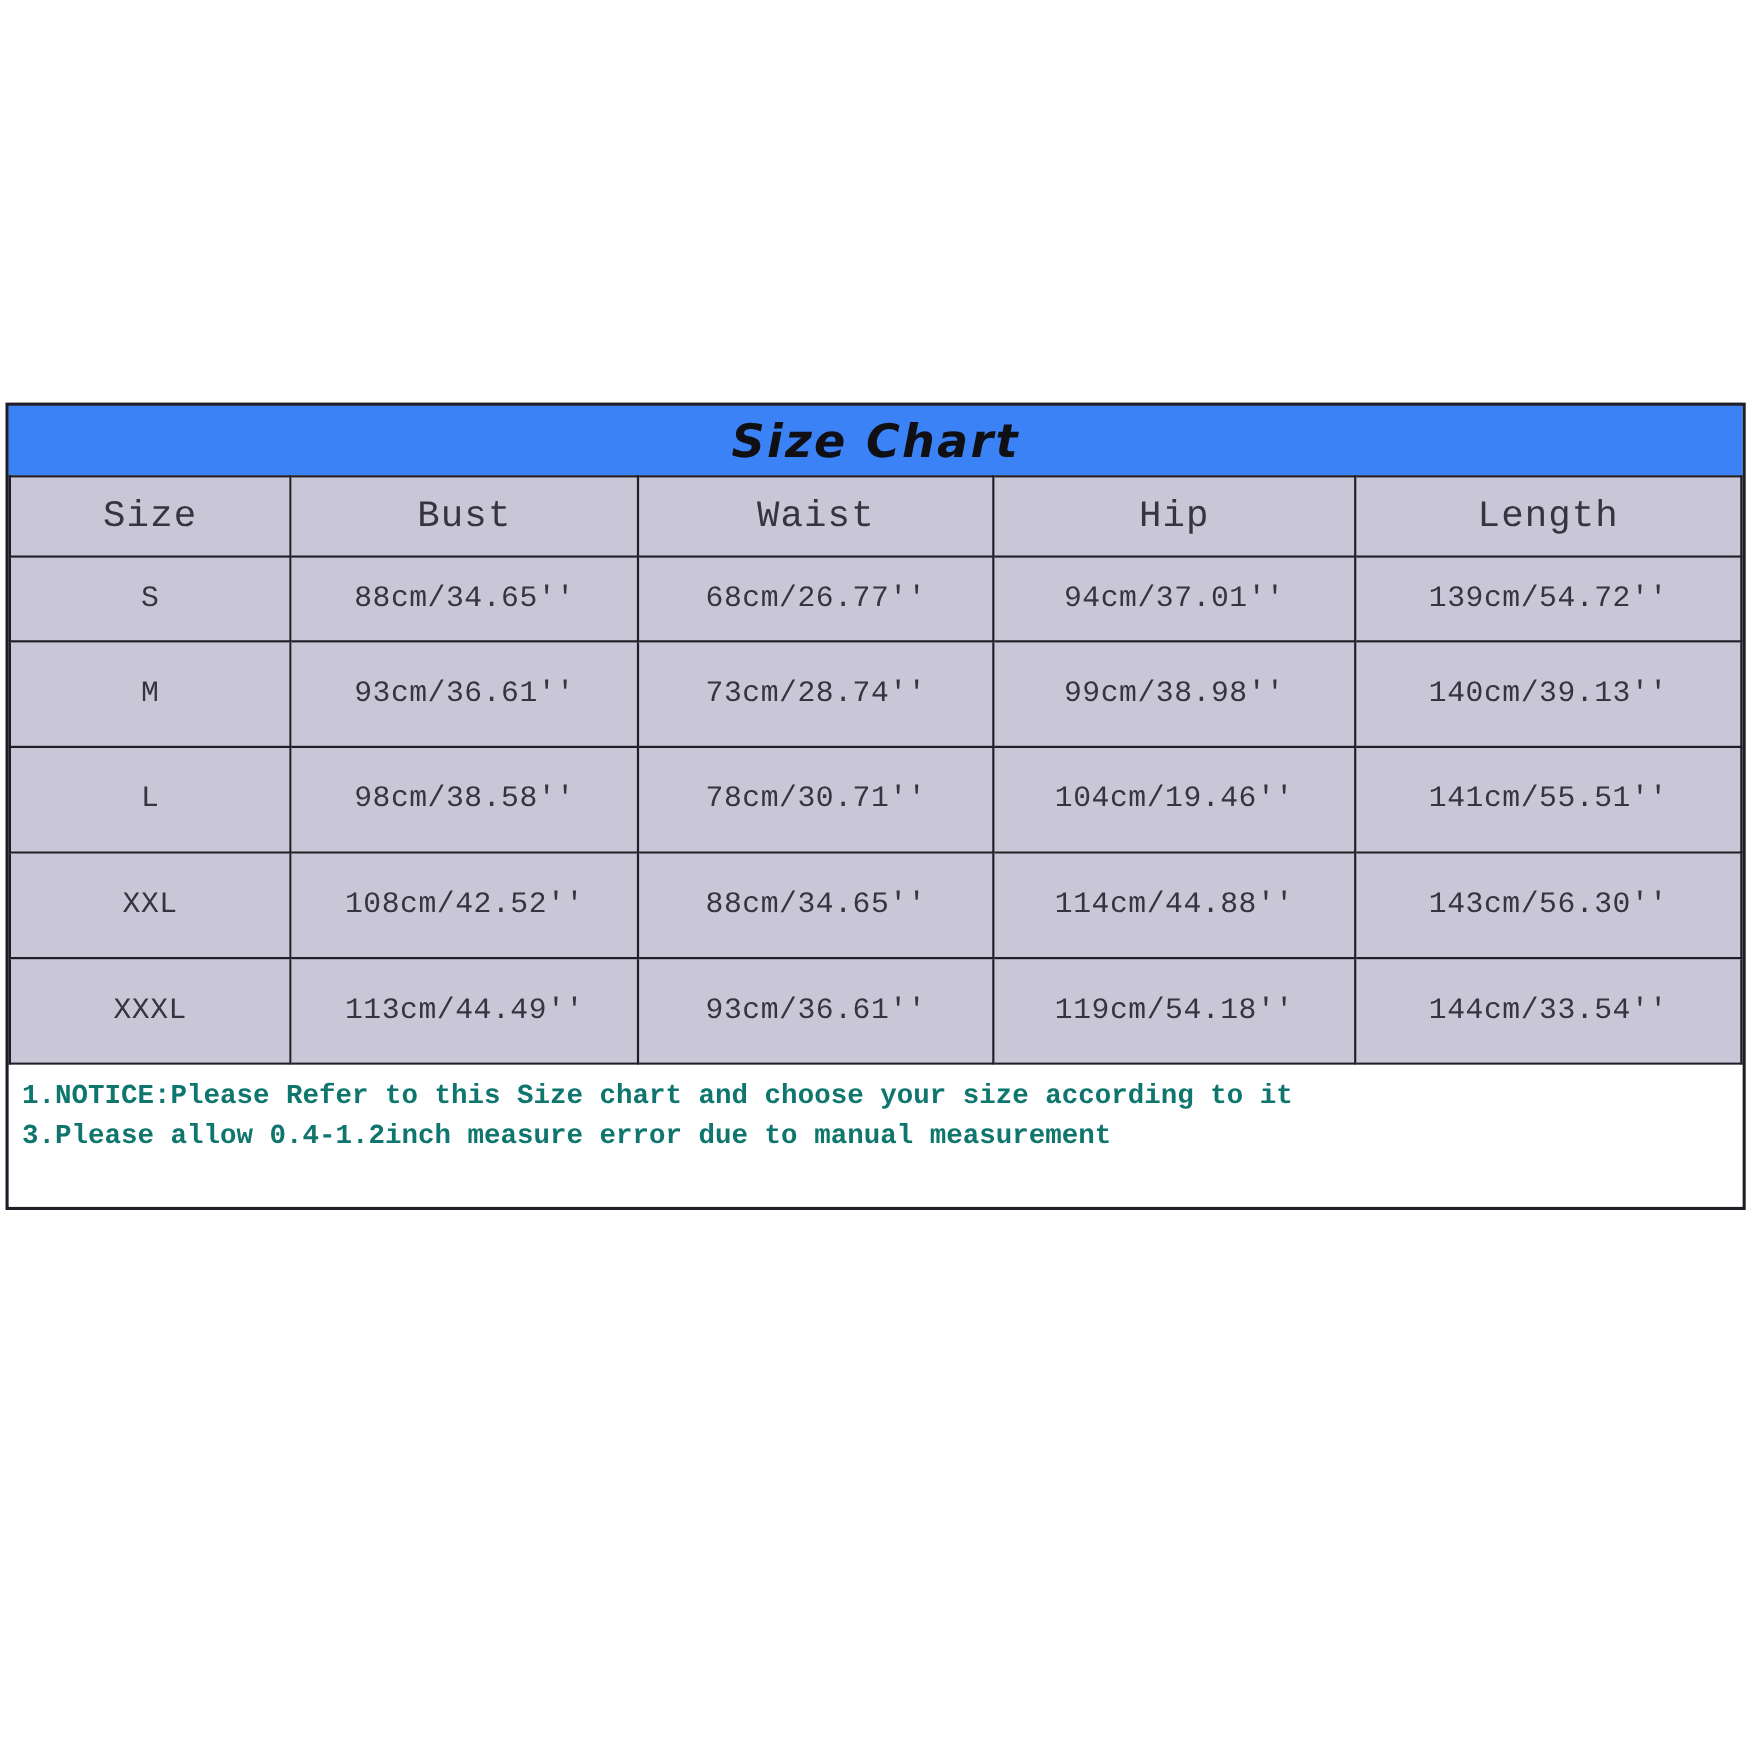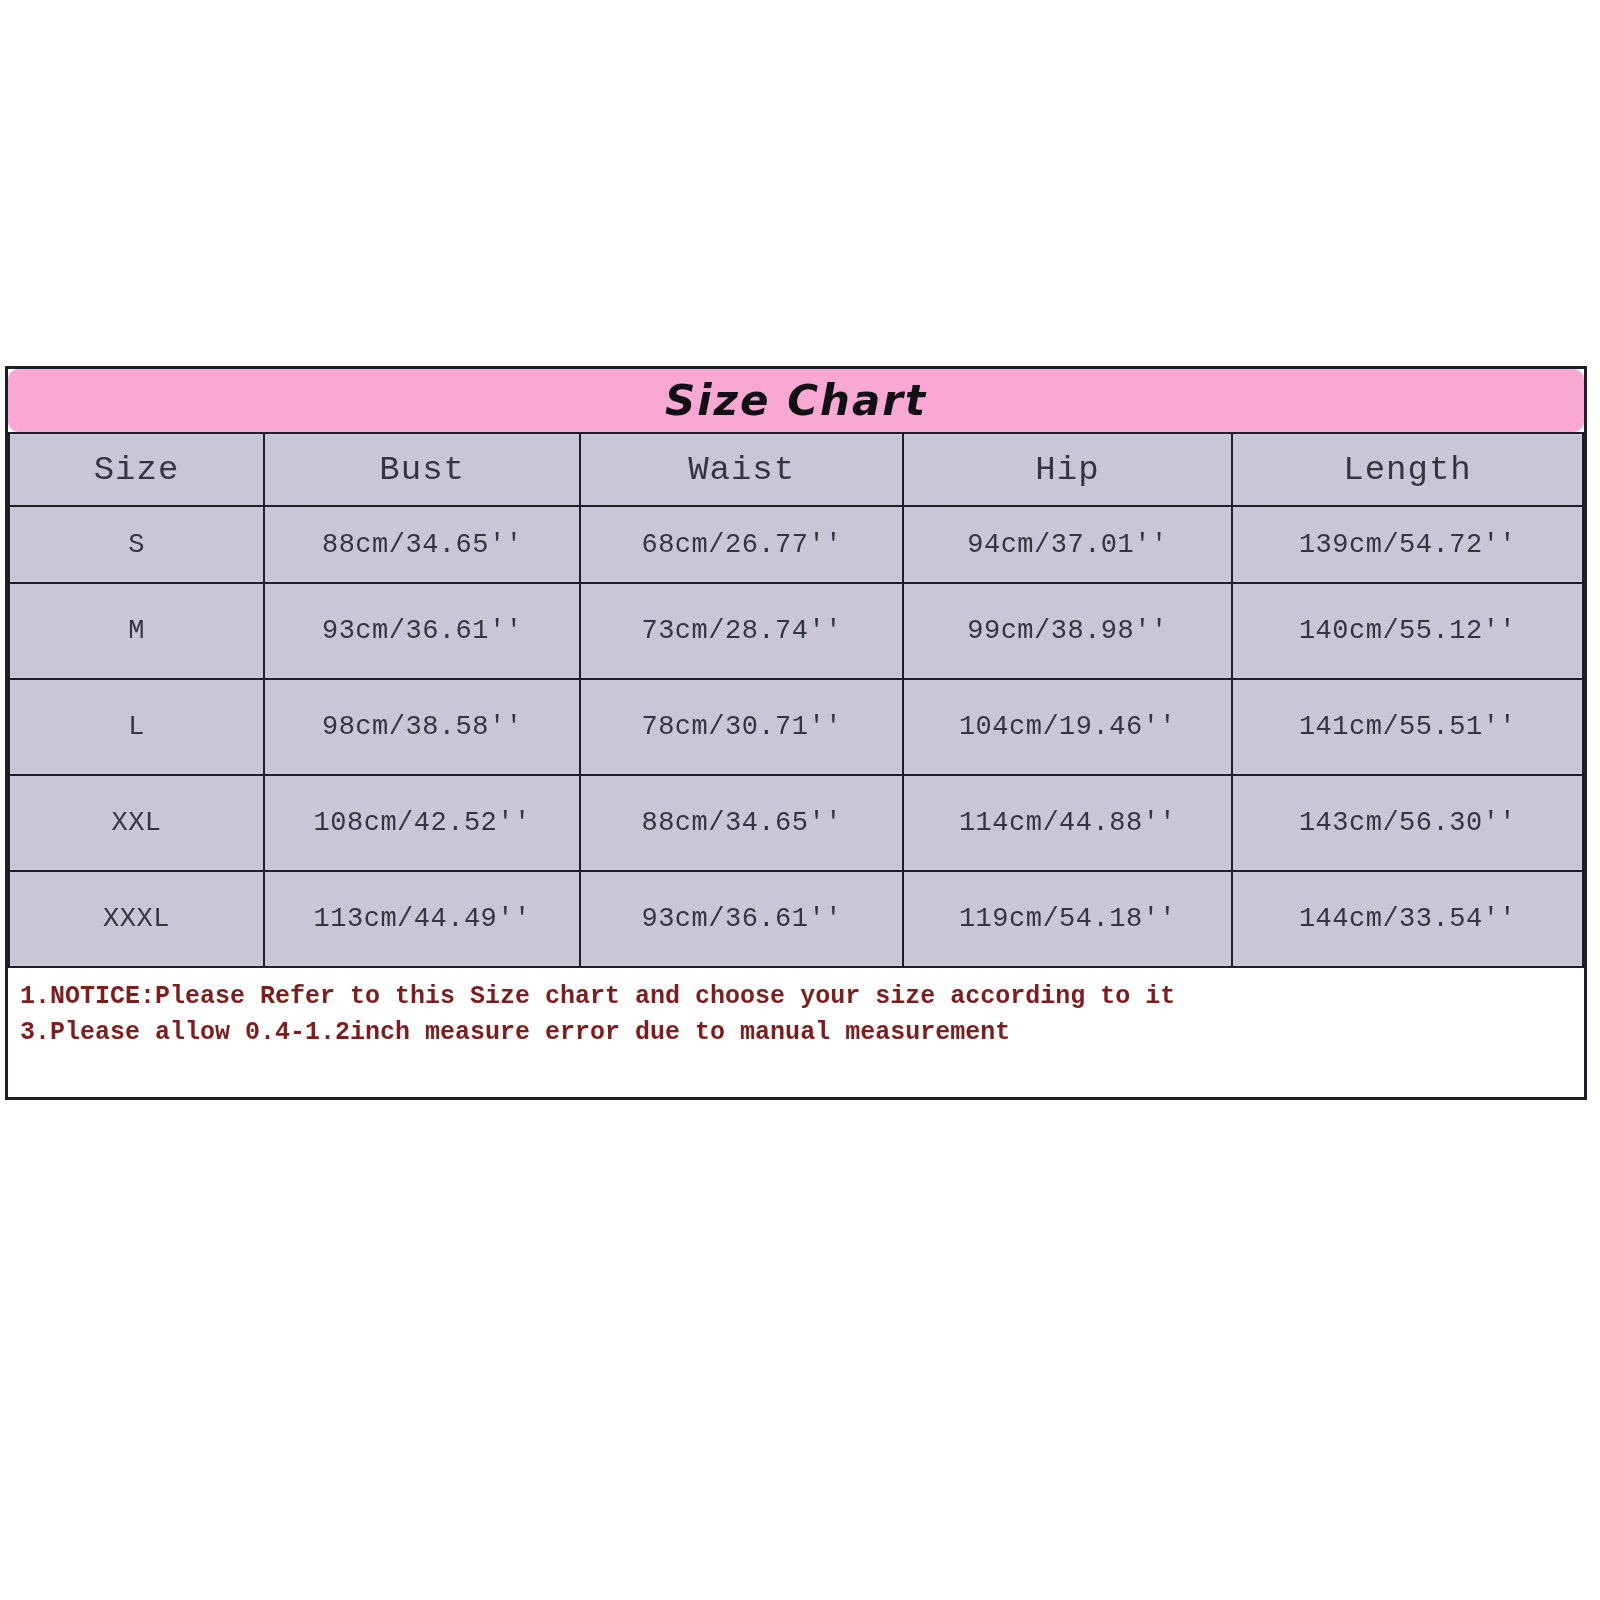--- a/index.html
+++ b/index.html
@@ -16,28 +16,27 @@
     width: 1582px;
     border: 3px solid #1e1e28;
     background: #ffffff;
     box-sizing: border-box;
   }
   .title-row {
     height: 63px;
     display: flex;
     align-items: center;
     justify-content: center;
-    background: #f9a8d4;
+    background: #3b82f6;
     font-family: "DejaVu Sans", sans-serif;
     font-weight: bold;
     font-style: italic;
     font-size: 42px;
     letter-spacing: 2px;
     color: #101014;
-    border-radius: 11px;
   }
   table.size-table {
     width: 100%;
     border-collapse: collapse;
     table-layout: fixed;
   }
   col.c-size   { width: 16.2%; }
   col.c-bust   { width: 20.1%; }
   col.c-waist  { width: 20.5%; }
   col.c-hip    { width: 20.9%; }
@@ -67,21 +66,21 @@
     box-sizing: border-box;
     height: 129px;
     padding: 11px 10px 0 12px;
     background: #ffffff;
   }
   .note-line {
     font-family: "Liberation Mono", monospace;
     font-weight: bold;
     font-size: 25px;
     line-height: 36px;
-    color: #7f1d1d;
+    color: #0f766e;
     white-space: pre;
   }
 </style>
 </head>
 <body>
 
 <div class="page">
   <div class="sheet">
 
     <div class="title-row">Size Chart</div>
@@ -109,21 +108,21 @@
             <td>88cm/34.65''</td>
             <td>68cm/26.77''</td>
             <td>94cm/37.01''</td>
             <td>139cm/54.72''</td>
           </tr>
           <tr>
             <td>M</td>
             <td>93cm/36.61''</td>
             <td>73cm/28.74''</td>
             <td>99cm/38.98''</td>
-            <td>140cm/55.12''</td>
+            <td>140cm/39.13''</td>
           </tr>
           <tr>
             <td>L</td>
             <td>98cm/38.58''</td>
             <td>78cm/30.71''</td>
             <td>104cm/19.46''</td>
             <td>141cm/55.51''</td>
           </tr>
           <tr>
             <td>XXL</td>

